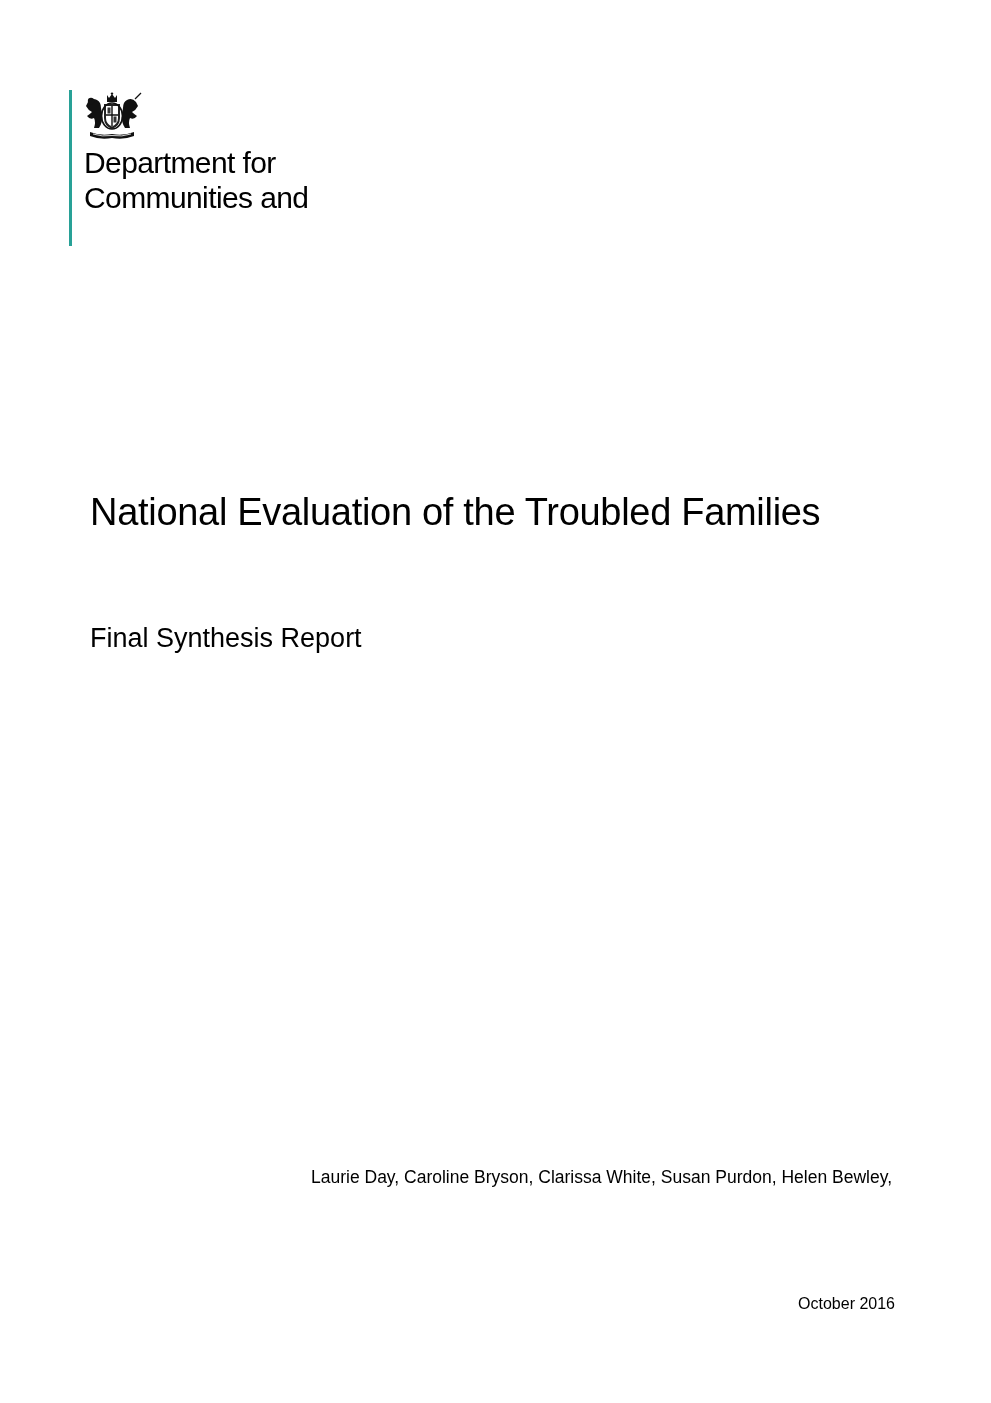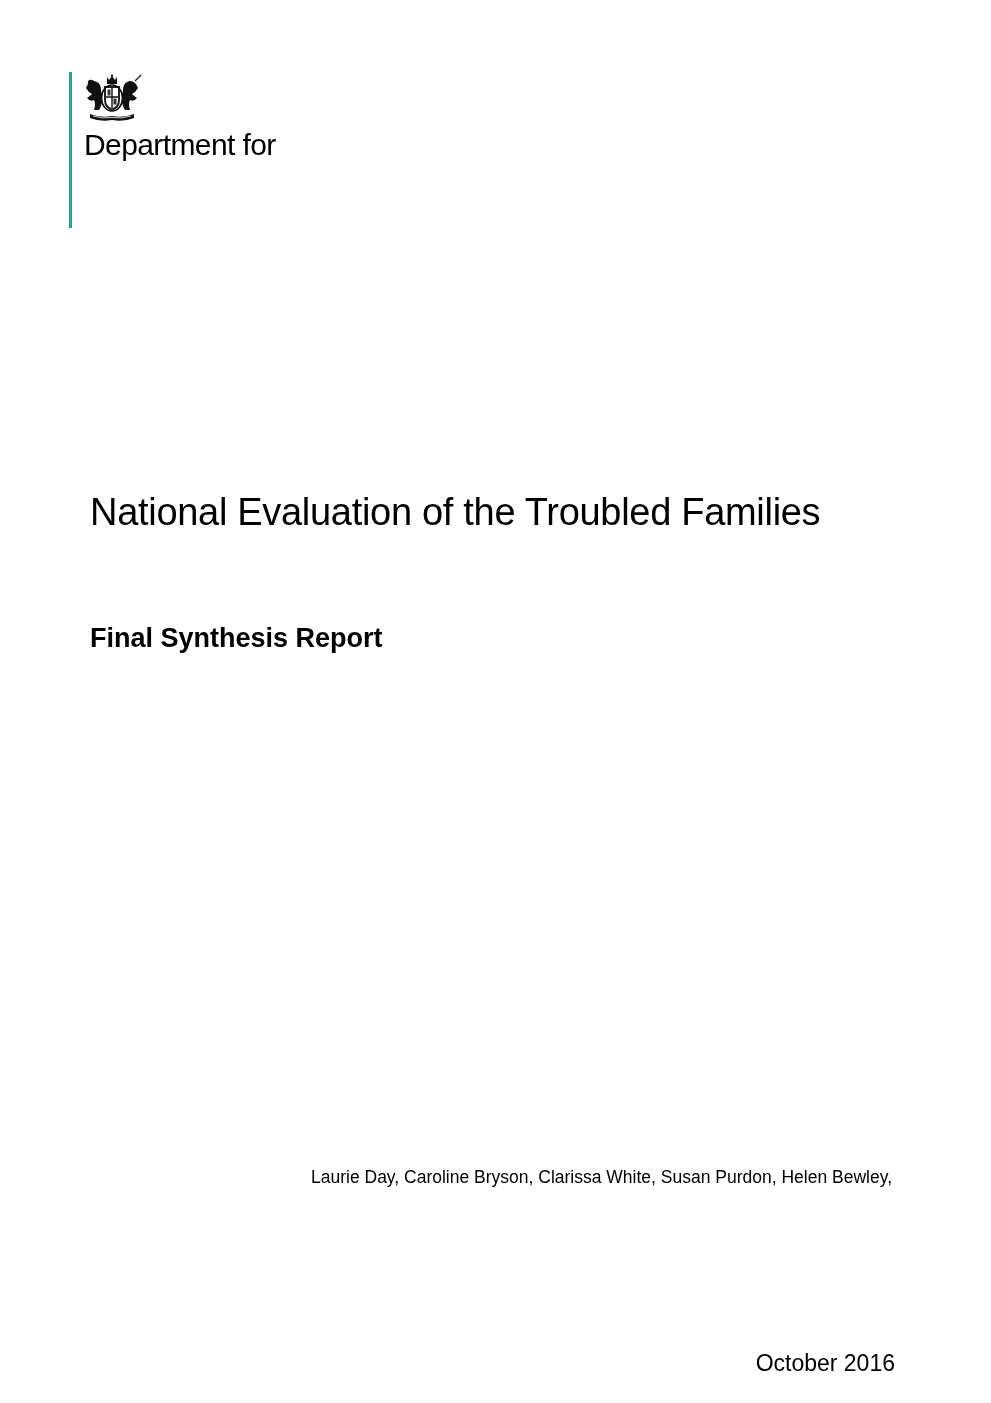--- a/index.html
+++ b/index.html
@@ -11,21 +11,21 @@
       width: 991px;
       height: 1403px;
       position: relative;
       overflow: hidden;
       font-family: "Liberation Sans", sans-serif;
       color: #000000;
     }
     .logo-block {
       position: absolute;
       left: 69px;
-      top: 72px;
+      top: 90px;
       width: 300px;
       height: 156px;
     }
     .logo-bar {
       position: absolute;
       left: 0;
       top: 0;
       width: 3px;
       height: 156px;
       background: #28a197;
@@ -71,22 +71,22 @@
       top: 1166px;
       text-align: left;
       font-size: 17.5px;
       line-height: 23px;
       white-space: nowrap;
     }
     .authors span { display: block; }
     .date {
       position: absolute;
       right: 96px;
-      top: 1352px;
-      font-size: 23px;
+      top: 1292px;
+      font-size: 16px;
       line-height: 23px;
       white-space: nowrap;
     }
   </style>
 </head>
 <body>
 
 <div class="logo-block">
   <div class="logo-bar"></div>
   <svg class="crest" viewBox="0 0 60 48" xmlns="http://www.w3.org/2000/svg">
@@ -106,26 +106,27 @@
     <circle cx="9" cy="9" r="3.2" fill="#111"></circle>
 
     <path d="M54 10 Q50 5 45 8 Q41 10 41 16 L40 22 Q39 30 43 36 L48 36 Q46 30 48 26 Q52 28 55 24 Q52 22 50 20 Q54 18 56 14 Z" fill="#111"></path>
     <path d="M53 7 L59 1" stroke="#111" stroke-width="1.3"></path>
 
     <path d="M8 40 Q18 44 30 42 Q42 44 52 40 L52 44 Q42 48 30 46 Q18 48 8 44 Z" fill="#111"></path>
     <path d="M11 42 Q20 45 30 43.5 Q40 45 49 42" stroke="#fff" stroke-width="0.8" fill="none"></path>
   </svg>
   <div class="dept-name">
     <span>Department for</span>
+    <span>Communities and</span>
   </div>
 </div>
 
 <h1 class="title" style="margin:0;font-weight:normal;">
   <span>National Evaluation of the Troubled Families</span>
 </h1>
 
-<h2 class="subtitle" style="margin:0;font-weight:bold;">Final Synthesis Report</h2>
+<h2 class="subtitle" style="margin:0;font-weight:normal;">Final Synthesis Report</h2>
 
 <div class="authors">
   <span>Laurie Day, Caroline Bryson, Clarissa White, Susan Purdon, Helen Bewley,</span>
 </div>
 
 <div class="date">October 2016</div>
 
 </body></html>

